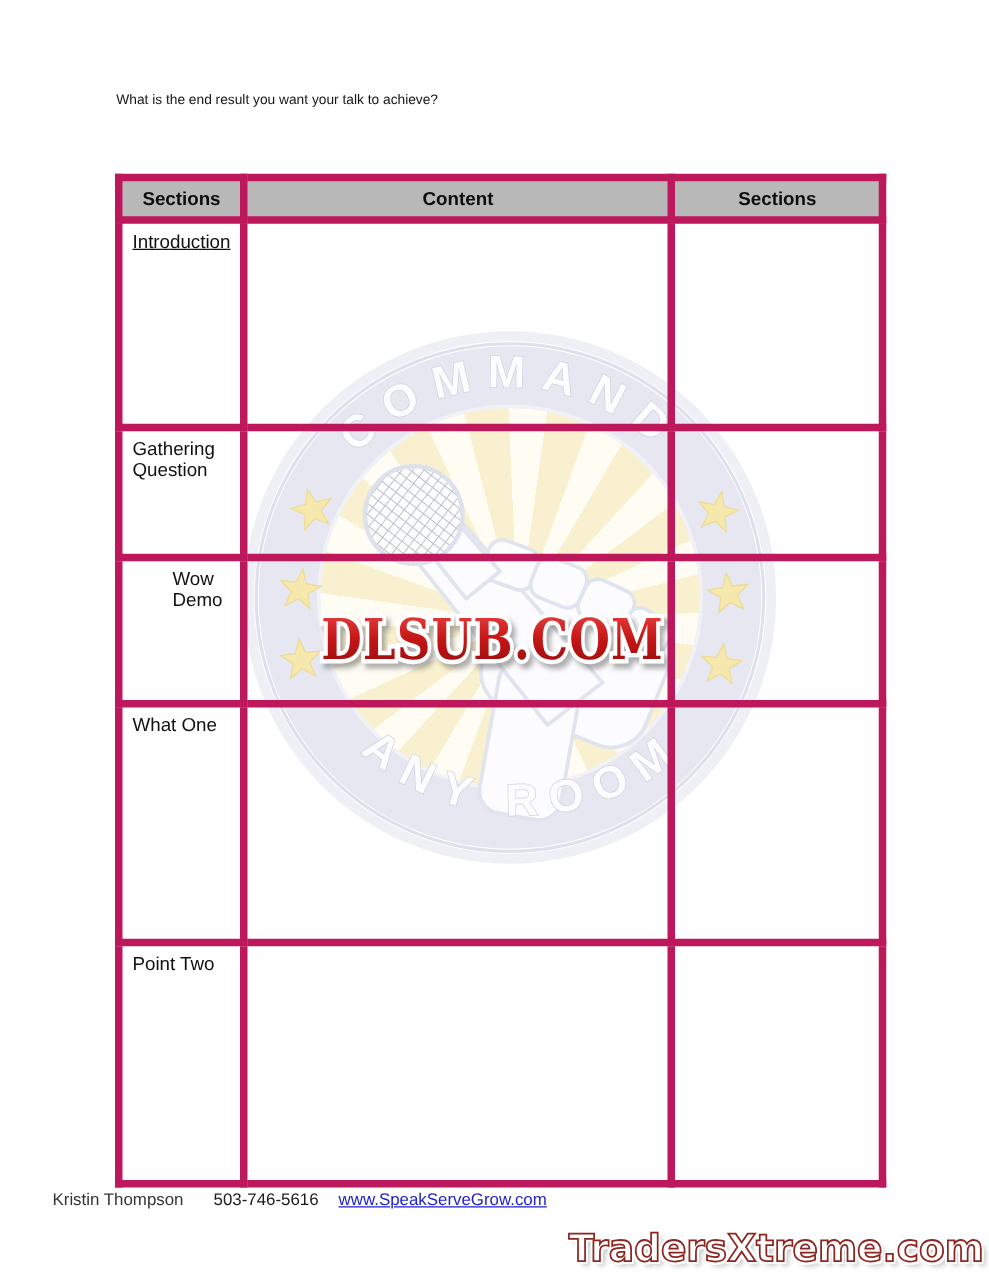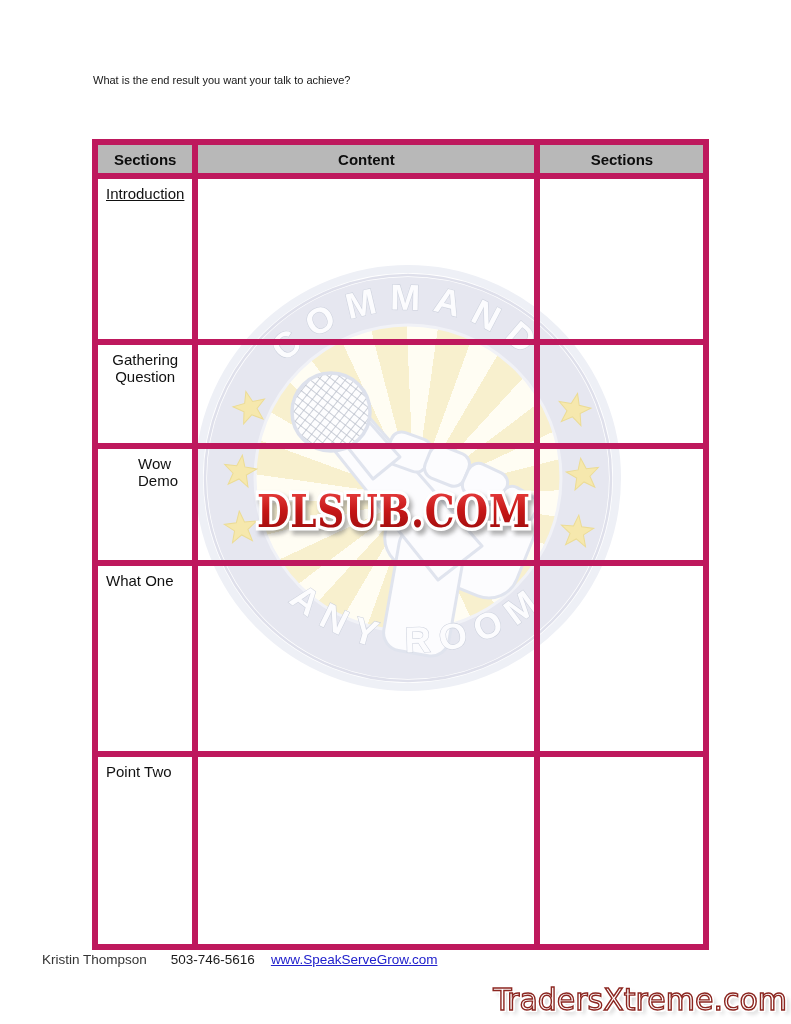--- a/index.html
+++ b/index.html
@@ -25,34 +25,34 @@
   
   .sheet-table{position:absolute;left:92px;top:139px;z-index:2;border-collapse:collapse;table-layout:fixed;}
   .sheet-table th,.sheet-table td{border:6px solid #be185d;font-size:15px;vertical-align:top;
                                   padding:6px 8px;background:transparent;}
   .sheet-table th{background:#b8b8b8;font-weight:700;text-align:center;height:20px;
                   vertical-align:middle;padding:4px 6px;color:#0d0d0d;}
   .col-sections{width:89px;}  
   .col-content{width:342px;}  
   .col-results{width:169px;}  
   .row-intro td{height:148px;text-decoration:underline;}
-  .row-gather td{height:86px;text-align:center;}
+  .row-gather td{height:86px;}
   .row-wow td{height:99px;padding-left:40px;}
   .row-p1 td{height:173px;}
   .row-p2 td{height:175px;}
 
   
   .footer-line{position:absolute;left:0;top:952px;width:100%;text-align:left;
                font-size:13.5px;color:#343434;z-index:2;padding-left:42px;}
   .footer-line .name{margin-right:24px;}
   .footer-line .phone{margin-right:16px;color:#1b1b1b;}
   .footer-line .site{color:#2121cc;text-decoration:underline;cursor:pointer;}
 
   .logo-traders{position:absolute;right:4px;bottom:7px;z-index:2;
-                font-family:"DejaVu Sans",sans-serif;font-weight:400;font-size:30px;letter-spacing:0px;
+                font-family:"DejaVu Sans",sans-serif;font-weight:700;font-size:30px;letter-spacing:0px;
                 -webkit-text-stroke:1.4px #8c2620;
                 background:linear-gradient(180deg,#e08077 0%,#cf5349 45%,#b5322c 80%,#a52a24 100%);
                 -webkit-background-clip:text;background-clip:text;color:transparent;
                 text-shadow:-2px -2px 0 #fff,2px -2px 0 #fff,-2px 2px 0 #fff,2px 2px 0 #fff,
                             -2px 0 0 #fff,2px 0 0 #fff,0 -2px 0 #fff,0 2px 0 #fff,4px 4px 4px #c9c9c9;}
 </style>
 </head>
 <body>
 
 <div class="page">

